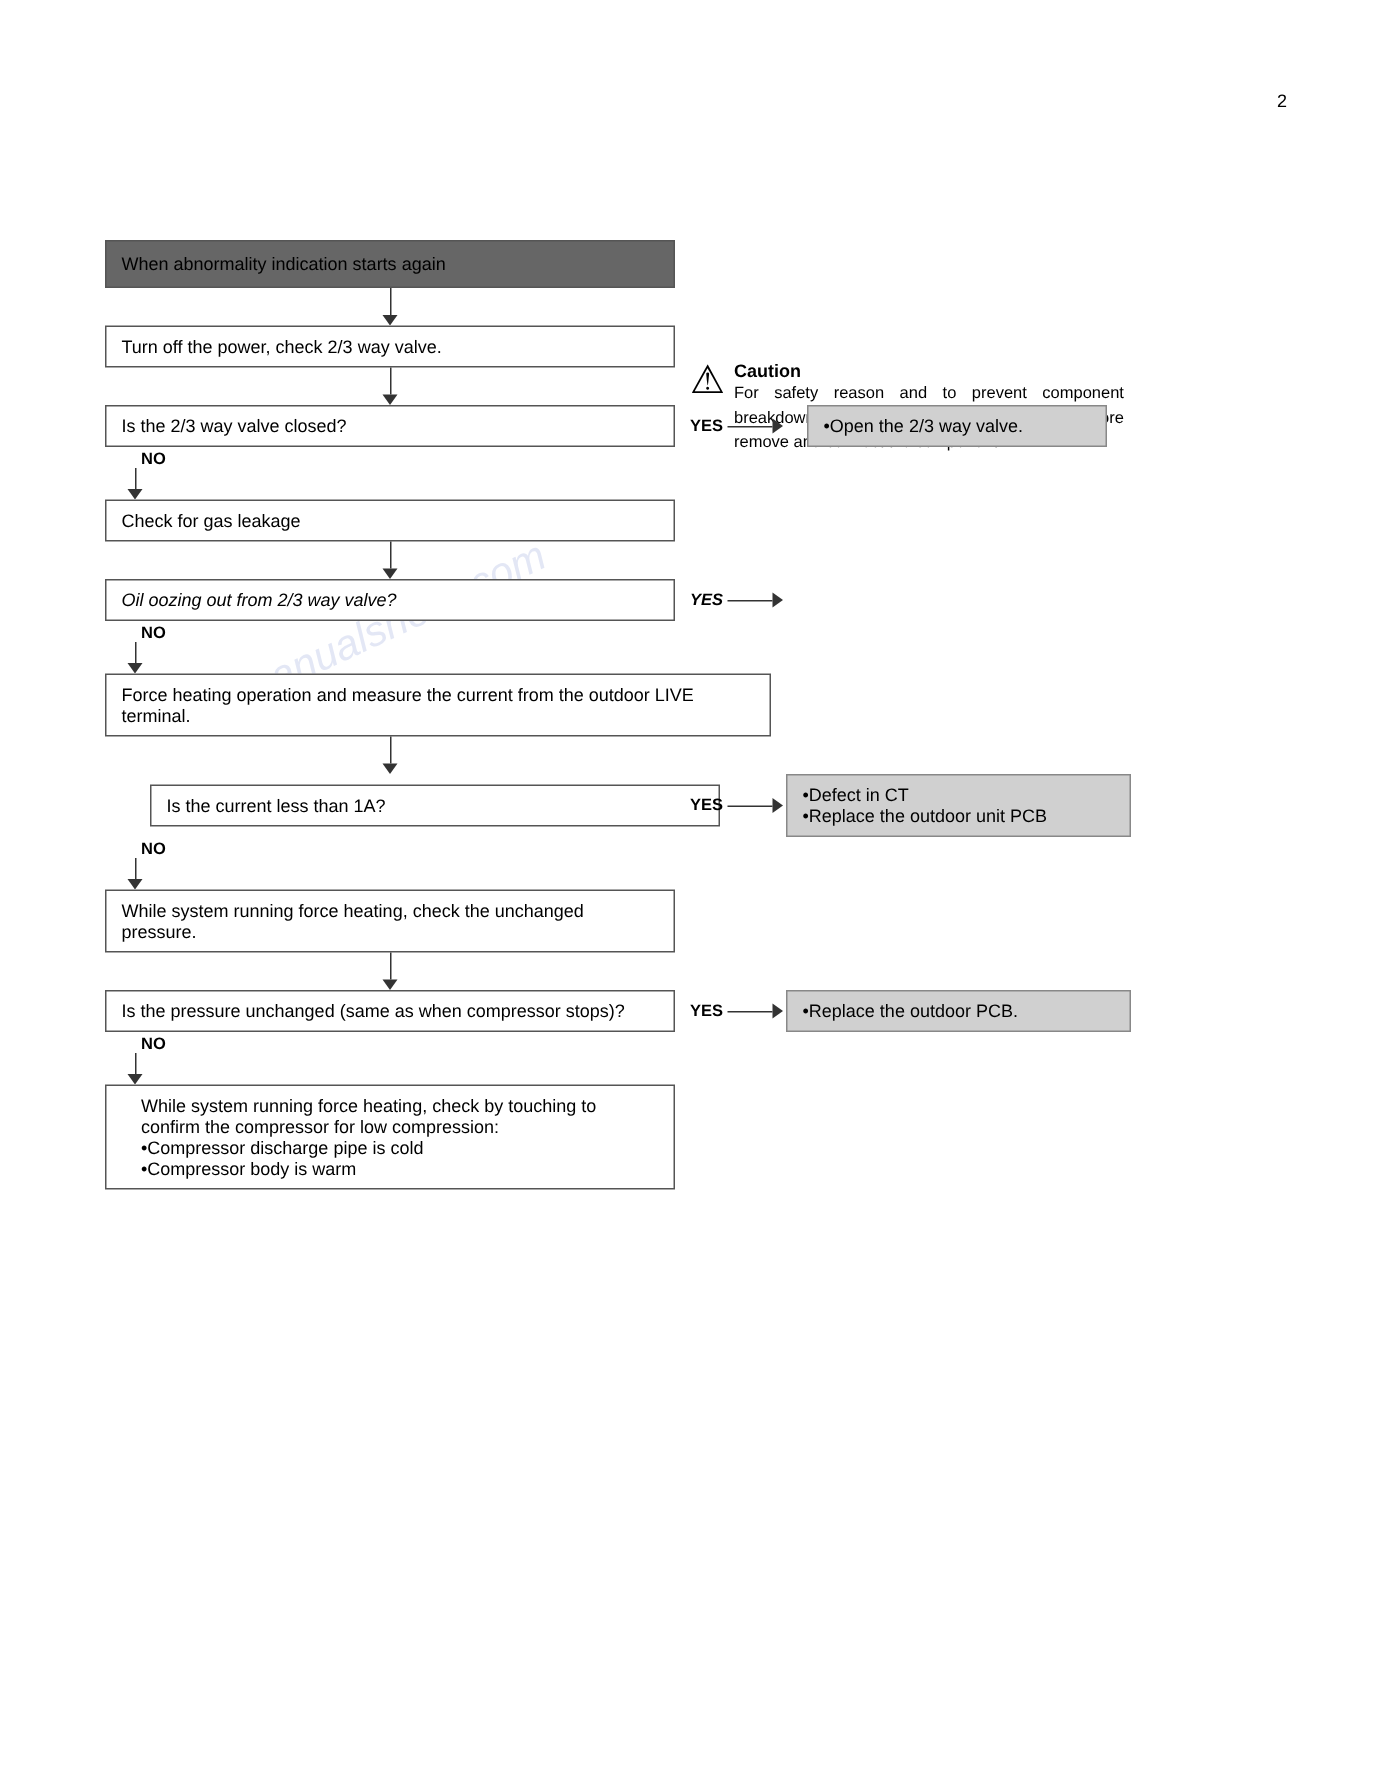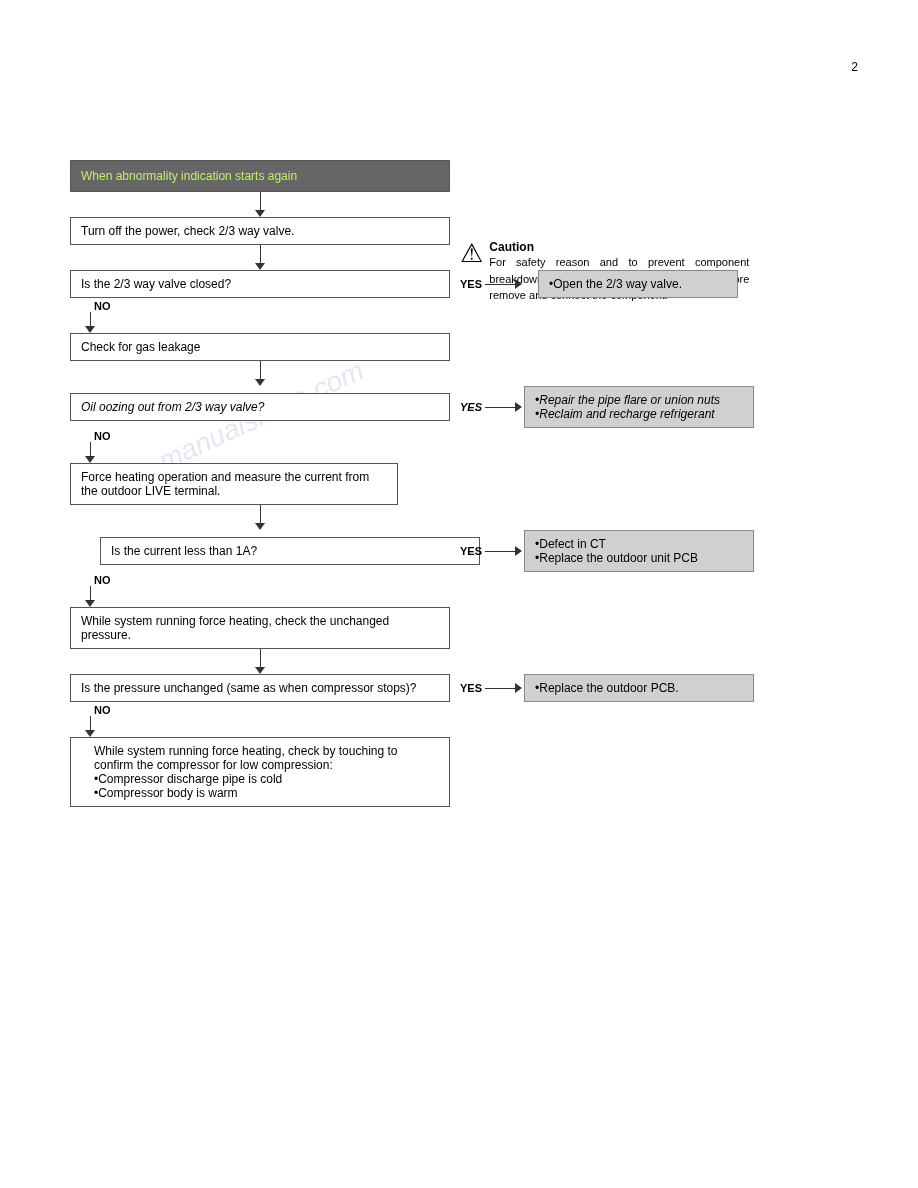--- a/index.html
+++ b/index.html
@@ -17,21 +17,21 @@
       position: absolute;
       top: 60px;
       right: 60px;
       font-size: 12px;
     }
 
     .box-dark {
       border: 1px solid #555;
       padding: 8px 10px;
       background: #666;
-      color: #bef264;
+      color: #000000;
       font-size: 12px;
       width: 380px;
     }
 
     .box-white {
       border: 1px solid #555;
       padding: 6px 10px;
       background: #fff;
       font-size: 12px;
       width: 380px;
@@ -131,34 +131,30 @@
 
   <div style="display:flex; flex-direction:row; align-items:center; width:100%;font-style:italic;">
     <div style="display:flex; flex-direction:column; align-items:flex-start; width:390px;">
       <div class="box-white">Oil oozing out from 2/3 way valve?</div>
     </div>
 
     <div style="display:flex; flex-direction:row; align-items:center;">
       <span style="font-size:11px; font-weight:bold; margin-right:3px;">YES</span>
       <div style="height:1px; width:30px; background:#333;"></div>
       <div style="width:0; height:0; border-top:5px solid transparent; border-bottom:5px solid transparent; border-left:7px solid #333;"></div>
-      <div class="box-gray" style="width:230px; margin-left:2px;">
-        <div>•Repair the pipe flare or union nuts</div>
-        <div>•Reclaim and recharge refrigerant</div>
-      </div>
-    </div>
-  </div>
-
-  <div style="display:flex; flex-direction:column; align-items:flex-start; width:390px;">
-    <span style="font-size:11px; font-weight:bold; margin-left:24px; margin-top:2px;">NO</span>
-    <div style="width:1px; height:14px; background:#333; margin-left:20px;"></div>
-    <div style="width:0; height:0; border-left:5px solid transparent; border-right:5px solid transparent; border-top:7px solid #333; margin-left:15px;"></div>
-  </div>
-
-  <div class="box-white" style="width:328px;">Force heating operation and measure the current from the outdoor LIVE terminal.</div>
+    </div>
+  </div>
+
+  <div style="display:flex; flex-direction:column; align-items:flex-start; width:390px;">
+    <span style="font-size:11px; font-weight:bold; margin-left:24px; margin-top:2px;">NO</span>
+    <div style="width:1px; height:14px; background:#333; margin-left:20px;"></div>
+    <div style="width:0; height:0; border-left:5px solid transparent; border-right:5px solid transparent; border-top:7px solid #333; margin-left:15px;"></div>
+  </div>
+
+  <div class="box-white" style="width:444px;">Force heating operation and measure the current from the outdoor LIVE terminal.</div>
 
   <div style="display:flex; flex-direction:column; align-items:center; width:380px;">
     <div style="width:1px; height:18px; background:#333;"></div>
     <div style="width:0; height:0; border-left:5px solid transparent; border-right:5px solid transparent; border-top:7px solid #333;"></div>
   </div>
 
   <div style="display:flex; flex-direction:row; align-items:center; width:100%;">
     <div style="width:390px;padding-left:30px;">
       <div class="box-white">Is the current less than 1A?</div>
     </div>

